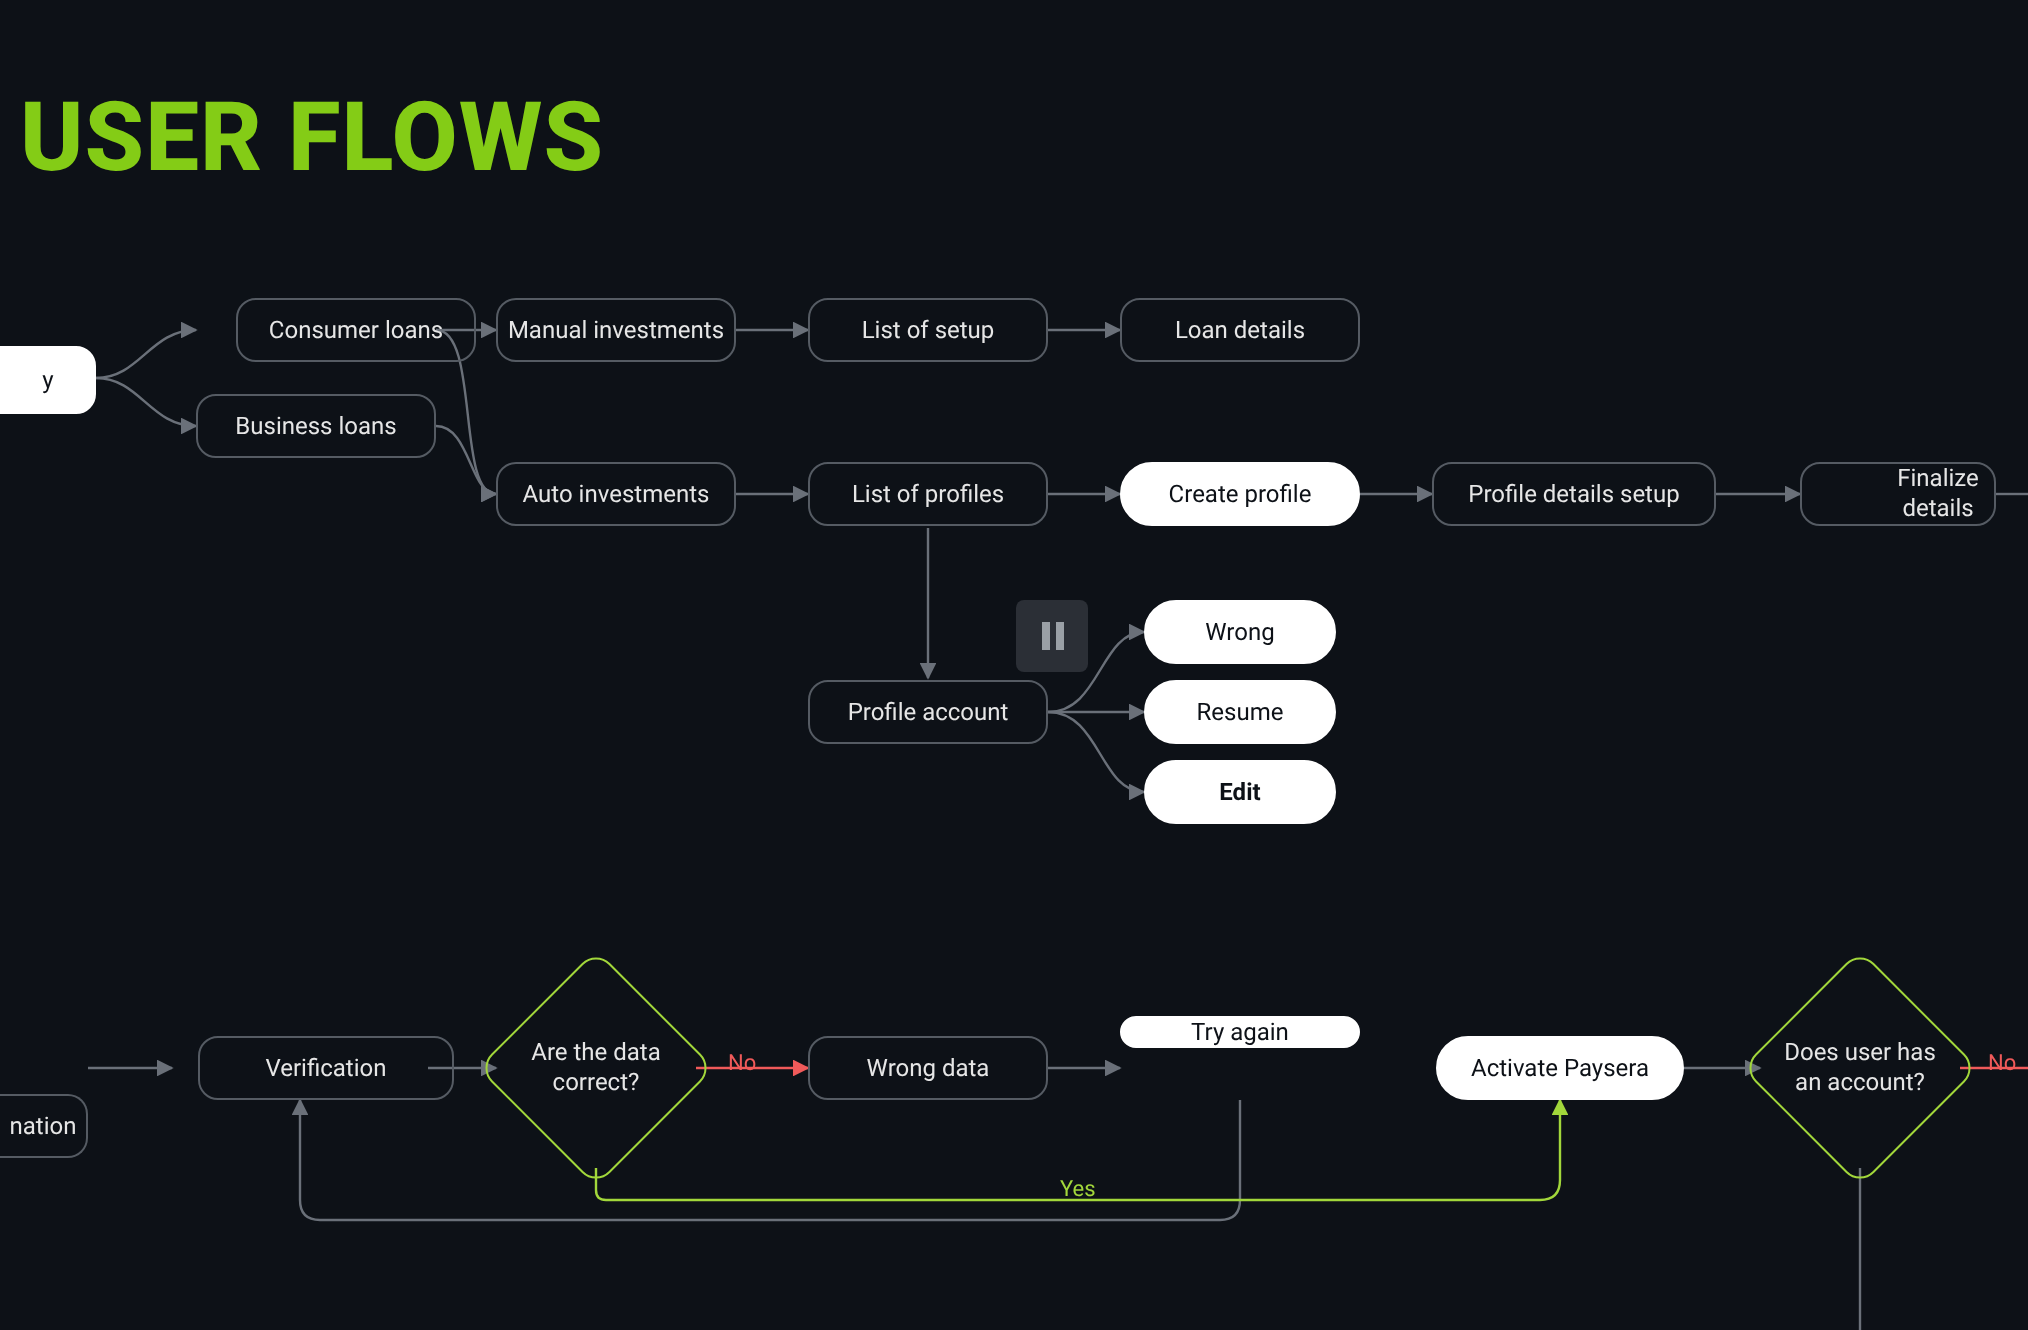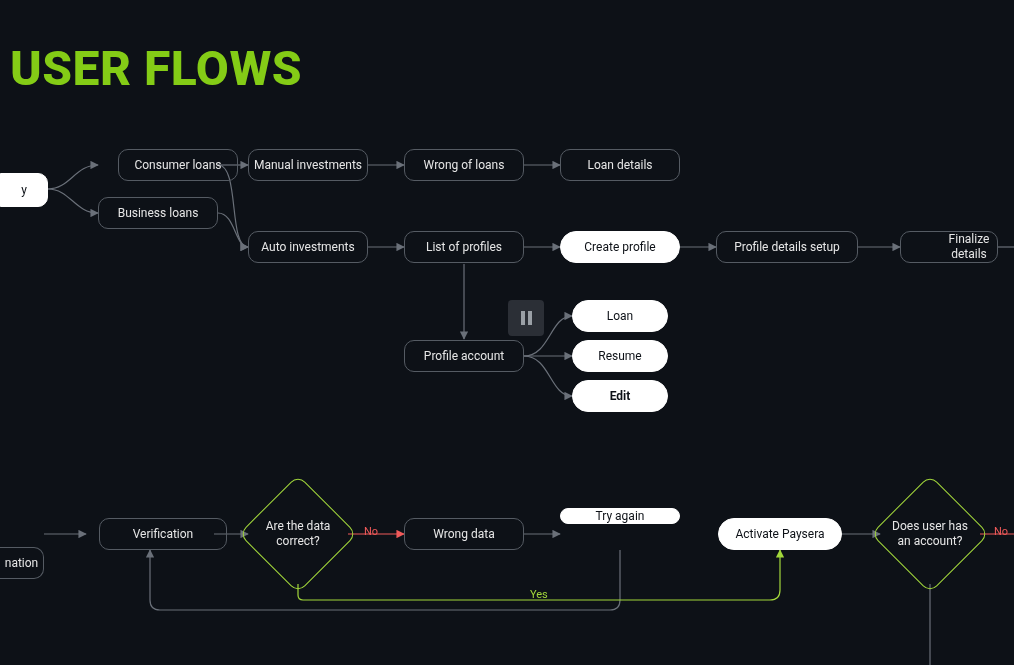--- a/index.html
+++ b/index.html
@@ -109,31 +109,31 @@
 
   <path class="edge red" d="M 980 534 L 1014 534"></path>
 
   <path class="edge" d="M 930 584 L 930 665"></path>
 </svg>
 
 <div class="node solid half" style="left:0; top:173px; width:48px; height:34px; border-top-left-radius:0; border-bottom-left-radius:0;">y</div>
 <div class="node rect" style="left:98px; top:149px; width:120px; height:32px;margin-left:20px;">Consumer loans</div>
 <div class="node rect" style="left:98px; top:197px; width:120px; height:32px;">Business loans</div>
 <div class="node rect" style="left:248px; top:149px; width:120px; height:32px;">Manual investments</div>
-<div class="node rect" style="left:404px; top:149px; width:120px; height:32px;">Wrong of loans</div>
+<div class="node rect" style="left:404px; top:149px; width:120px; height:32px;">List of setup</div>
 <div class="node rect" style="left:560px; top:149px; width:120px; height:32px;">Loan details</div>
 
 <div class="node rect" style="left:248px; top:231px; width:120px; height:32px;">Auto investments</div>
 <div class="node rect" style="left:404px; top:231px; width:120px; height:32px;">List of profiles</div>
 <div class="node solid" style="left:560px; top:231px; width:120px; height:32px;">Create profile</div>
 <div class="node rect" style="left:716px; top:231px; width:142px; height:32px;">Profile details setup</div>
 <div class="node rect" style="left:900px; top:231px; width:98px; height:32px;padding-left:40px;">Finalize details</div>
 
 <div class="node rect" style="left:404px; top:340px; width:120px; height:32px;">Profile account</div>
-<div class="node solid" style="left:572px; top:300px; width:96px; height:32px;">Loan</div>
+<div class="node solid" style="left:572px; top:300px; width:96px; height:32px;">Wrong</div>
 <div class="node solid" style="left:572px; top:340px; width:96px; height:32px;">Resume</div>
 <div class="node solid" style="left:572px; top:380px; width:96px; height:32px;font-weight:bold;">Edit</div>
 
 <div class="overlay-square" style="left:508px; top:300px;">
   <div class="bar"></div>
     <div class="bar"></div>
 </div>
 
 <div class="node rect" style="left:0; top:547px; width:44px; height:32px; border-top-left-radius:0; border-bottom-left-radius:0; border-left:none;">nation</div>
 <div class="node rect" style="left:86px; top:518px; width:128px; height:32px;margin-left:13px;">Verification</div>

